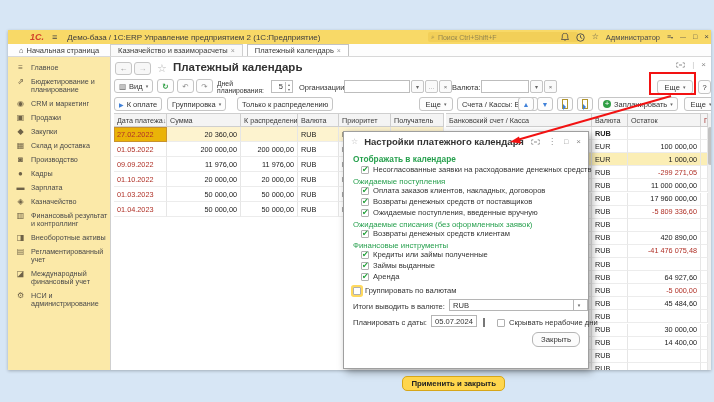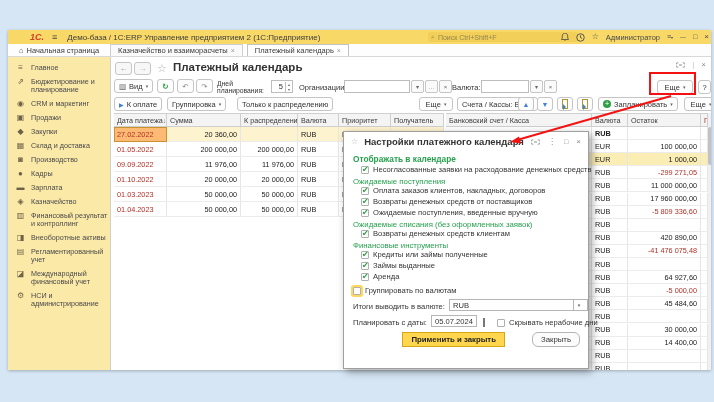--- a/index.html
+++ b/index.html
@@ -59,21 +59,21 @@
                line-height:8px;text-align:center;flex:none;}
   
   .thead-cell{position:absolute;height:14px;background:#f4f4f4;border-right:1px solid #cfcfcf;
               border-top:1px solid #cfcfcf;border-bottom:1px solid #cfcfcf;font-size:7.2px;color:#3a3a3a;
               display:flex;align-items:center;padding:0 3px;overflow:hidden;white-space:nowrap;}
   .cell{position:absolute;height:15px;border-right:1px solid #e6e6e6;border-bottom:1px solid #ececec;
         font-size:7.3px;display:flex;align-items:center;padding:0 3px;overflow:hidden;white-space:nowrap;color:#222;}
   .num{justify-content:flex-end;}
   .red{color:#b03127;}
   .sel-row{background:#fdf3cf;}
-  .sel-cell{background:#fdba74;outline:1px solid #c8922e;outline-offset:-1px;}
+  .sel-cell{background:#eab308;outline:1px solid #c8922e;outline-offset:-1px;}
   .acc-sel{background:#fbeeb5;}
   .bold{font-weight:bold;}
   .scrollbar{position:absolute;background:#f0f0f0;}
   .thumb{position:absolute;background:#c2c2c2;border-radius:2px;}
   
   .dialog{position:absolute;left:343px;top:131px;width:246px;height:238px;background:#fff;
           border:1px solid #9f9f9f;box-shadow:3px 3px 8px rgba(0,0,0,.35);z-index:50;font-size:8px;}
   .dlg-head{height:19px;display:flex;align-items:center;padding:0 7px;}
   .dlg-star{color:#b5b5b5;font-size:8px;margin-right:6px;}
   .dlg-title{font-size:9.5px;font-weight:bold;color:#333;flex:1;}
@@ -88,22 +88,22 @@
   .cb.focus{box-shadow:0 0 0 2px #ffd95e;}
   .chk-lbl{font-size:7.6px;color:#333;line-height:8px;white-space:nowrap;}
   .dlg-row{display:flex;align-items:flex-end;margin-top:4px;gap:4px;}
   .dlg-lbl{font-size:7.6px;color:#333;white-space:nowrap;}
   .dlg-field{height:12px;border:1px solid #b5b5b5;background:#fff;display:flex;align-items:center;
              font-size:7.6px;padding:0 3px;position:relative;}
   .dd-btn{width:11px;height:12px;border-left:1px solid #b5b5b5;margin-left:auto;display:flex;
           align-items:center;justify-content:center;font-size:5px;color:#666;}
   .cal-ic{width:9px;height:9px;border:1px solid #777;border-top:3px solid #777;margin-left:2px;}
   .dlg-foot{display:flex;justify-content:flex-end;gap:7px;margin-top:5px;padding-right:8px;}
-  .btn-primary{height:15px;background:#ffd64d;border:1px solid #d6a619;border-radius:0;
-               font-size:7.8px;font-weight:bold;color:#222;display:flex;align-items:center;padding:0 8px;}
+  .btn-primary{height:15px;background:#ffd64d;border:1px solid #d6a619;border-radius:5px;
+               font-size:7.8px;font-weight:bold;color:#222;display:flex;align-items:center;padding:0 8px;margin-top:44px;}
   .btn-plain{height:15px;background:#fcfcfc;border:1px solid #b5b5b5;border-radius:6px;
              font-size:7.8px;color:#333;display:flex;align-items:center;padding:4px 8px;margin-left:20px;}
   
   .anno-box{position:absolute;left:649px;top:72px;width:47px;height:23px;border:2px solid #f21212;z-index:100;pointer-events:none;}
   .anno-svg{position:absolute;left:0;top:0;width:714px;height:402px;z-index:100;pointer-events:none;}
 </style>
 </head>
 <body>
 
 <div class="stage">

